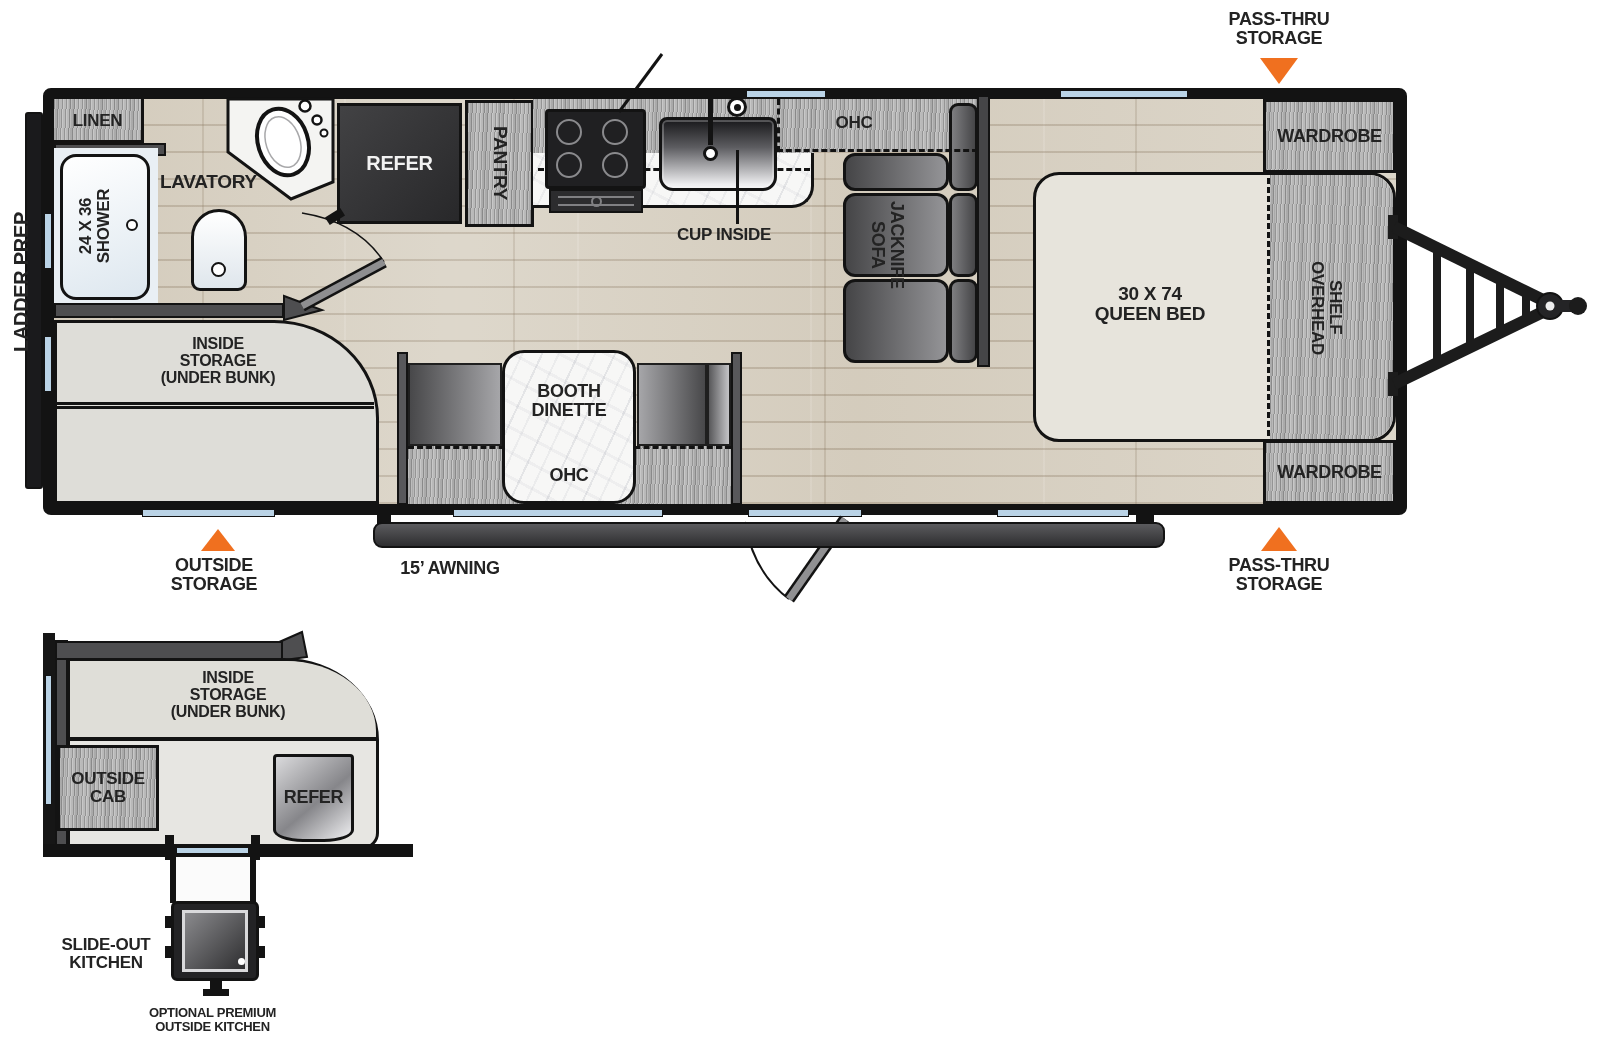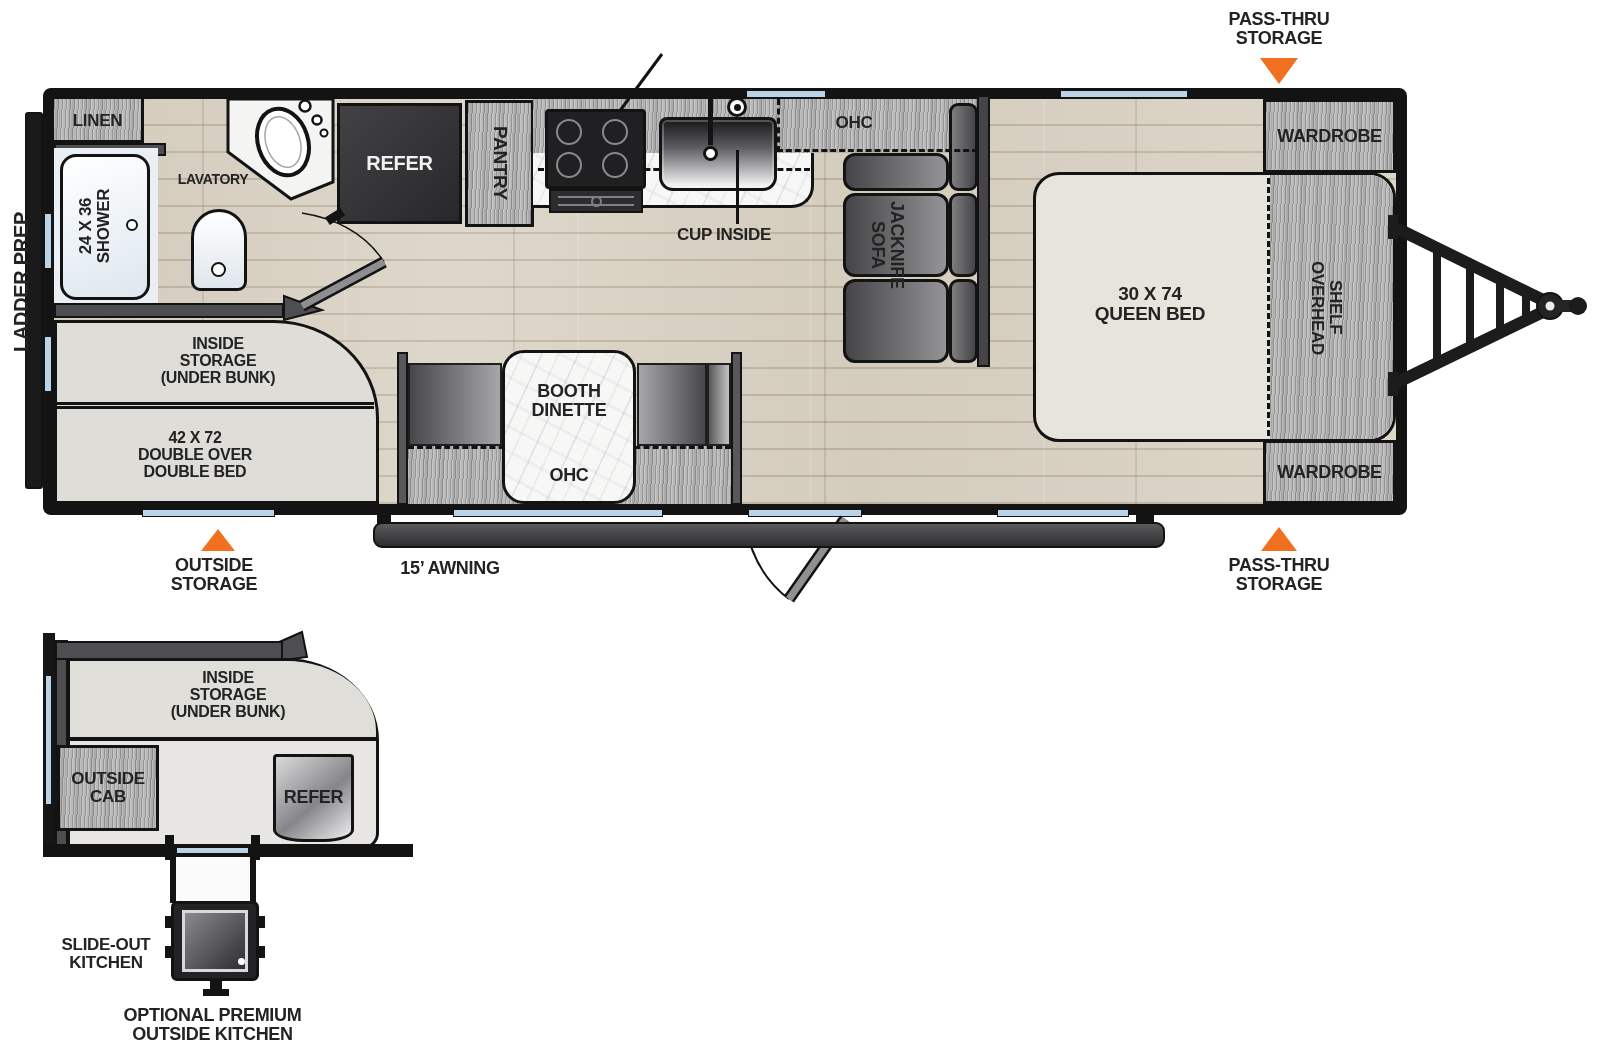--- a/index.html
+++ b/index.html
@@ -46,21 +46,21 @@
   <div class="abs" style="left:54px;top:143px;width:112px;height:13px;background:#4e4e50;border:2px solid #131313;"></div>
 
   <div class="abs" style="left:54px;top:148px;width:104px;height:158px;background:#e9eff4;"></div>
   <div class="abs" style="left:60px;top:154px;width:90px;height:146px;border:3px solid #131313;border-radius:16px;background:linear-gradient(160deg,#ffffff,#dde7ef);"></div>
   <div class="abs" style="left:126px;top:219px;width:12px;height:12px;border:2.5px solid #131313;border-radius:50%;background:#fff;"></div>
   <div class="abs lbl" style="left:21px;top:207px;width:150px;height:38px;font-size:17px;transform:rotate(-90deg);">
     <div>24 X 36</div>
     <div>SHOWER</div>
   </div>
 
-  <div class="abs lbl" style="left:167px;top:172px;width:92px;height:18px;font-size:14px;">LAVATORY</div>
+  <div class="abs lbl" style="left:160px;top:172px;width:92px;height:18px;font-size:19px;">LAVATORY</div>
 
   <div class="abs" style="left:191px;top:209px;width:56px;height:82px;border:3px solid #131313;border-radius:28px 28px 9px 9px;background:linear-gradient(180deg,#ffffff,#dfe6ec);"></div>
   <div class="abs" style="left:211px;top:262px;width:15px;height:15px;border:2.5px solid #131313;border-radius:50%;background:#fff;"></div>
 
   <div class="abs" style="left:337px;top:103px;width:125px;height:121px;background:linear-gradient(135deg,#424244,#28282a);border:3px solid #131313;">
     <div class="lbl" style="font-size:20px;line-height:115px;color:#f2f2f2;">REFER</div>
   </div>
   <div class="abs" style="left:326px;top:212px;width:18px;height:9px;background:#131313;transform:rotate(-32deg);"></div>
 
   <div class="abs hatch bd" style="left:465px;top:100px;width:69px;height:127px;display:flex;align-items:center;justify-content:center;">
@@ -124,25 +124,20 @@
   <div class="abs hatch bd" style="left:1263px;top:440px;width:133px;height:64px;">
     <div class="lbl" style="font-size:18px;line-height:58px;">WARDROBE</div>
   </div>
 
   <div class="abs" style="left:54px;top:320px;width:325px;height:184px;background:#deddd8;border:3px solid #131313;border-top-right-radius:105px 98px;"></div>
   <div class="abs" style="left:56px;top:402px;width:318px;height:7px;border-top:3px solid #131313;border-bottom:3px solid #131313;"></div>
   <div class="abs lbl" style="left:118px;top:336px;width:200px;height:54px;font-size:16px;">
     <div>INSIDE</div>
     <div>STORAGE</div>
     <div>(UNDER BUNK)</div>
-  </div>
-  <div class="abs lbl" style="left:95px;top:430px;width:200px;height:54px;font-size:16px;">
-    <div>42 X 72</div>
-    <div>DOUBLE OVER</div>
-    <div>DOUBLE BED</div>
   </div>
 
   <div class="abs" style="left:54px;top:303px;width:230px;height:15px;background:#4e4e50;border:2px solid #131313;"></div>
 
   <div class="abs" style="left:397px;top:352px;width:11px;height:153px;background:#58585b;border:2px solid #131313;"></div>
   <div class="abs" style="left:731px;top:352px;width:11px;height:153px;background:#58585b;border:2px solid #131313;"></div>
   <div class="abs" style="left:408px;top:363px;width:94px;height:83px;border:2px solid #1f1f1f;background:linear-gradient(90deg,#48484a,#a6a6a9);"></div>
   <div class="abs" style="left:637px;top:363px;width:70px;height:83px;border:2px solid #1f1f1f;background:linear-gradient(90deg,#a6a6a9,#48484a);"></div>
   <div class="abs" style="left:707px;top:363px;width:24px;height:83px;border:2px solid #1f1f1f;background:linear-gradient(90deg,#58585a,#c4c4c7);"></div>
   <div class="abs hatch" style="left:408px;top:446px;width:323px;height:58px;border-top:3px dashed #131313;"></div>
@@ -261,18 +256,18 @@
   <div class="abs" style="left:182px;top:910px;width:66px;height:62px;border:3px solid #d9d9db;background:linear-gradient(135deg,#8a8a8d,#2e2e30);"></div>
   <div class="abs" style="left:238px;top:958px;width:7px;height:7px;background:#fff;border-radius:50%;"></div>
   <div class="abs" style="left:210px;top:981px;width:12px;height:8px;background:#131313;"></div>
   <div class="abs" style="left:203px;top:989px;width:26px;height:7px;background:#131313;"></div>
 
   <div class="abs lbl" style="left:40px;top:936px;width:132px;height:36px;font-size:17px;">
     <div>SLIDE-OUT</div>
     <div>KITCHEN</div>
   </div>
 
-  <div class="abs lbl" style="left:105px;top:1006px;width:215px;height:40px;font-size:18px;">
+  <div class="abs lbl" style="left:105px;top:1006px;width:215px;height:40px;font-size:13px;">
     <div>OPTIONAL PREMIUM</div>
     <div>OUTSIDE KITCHEN</div>
   </div>
 
 </div>
 
 </body></html>

